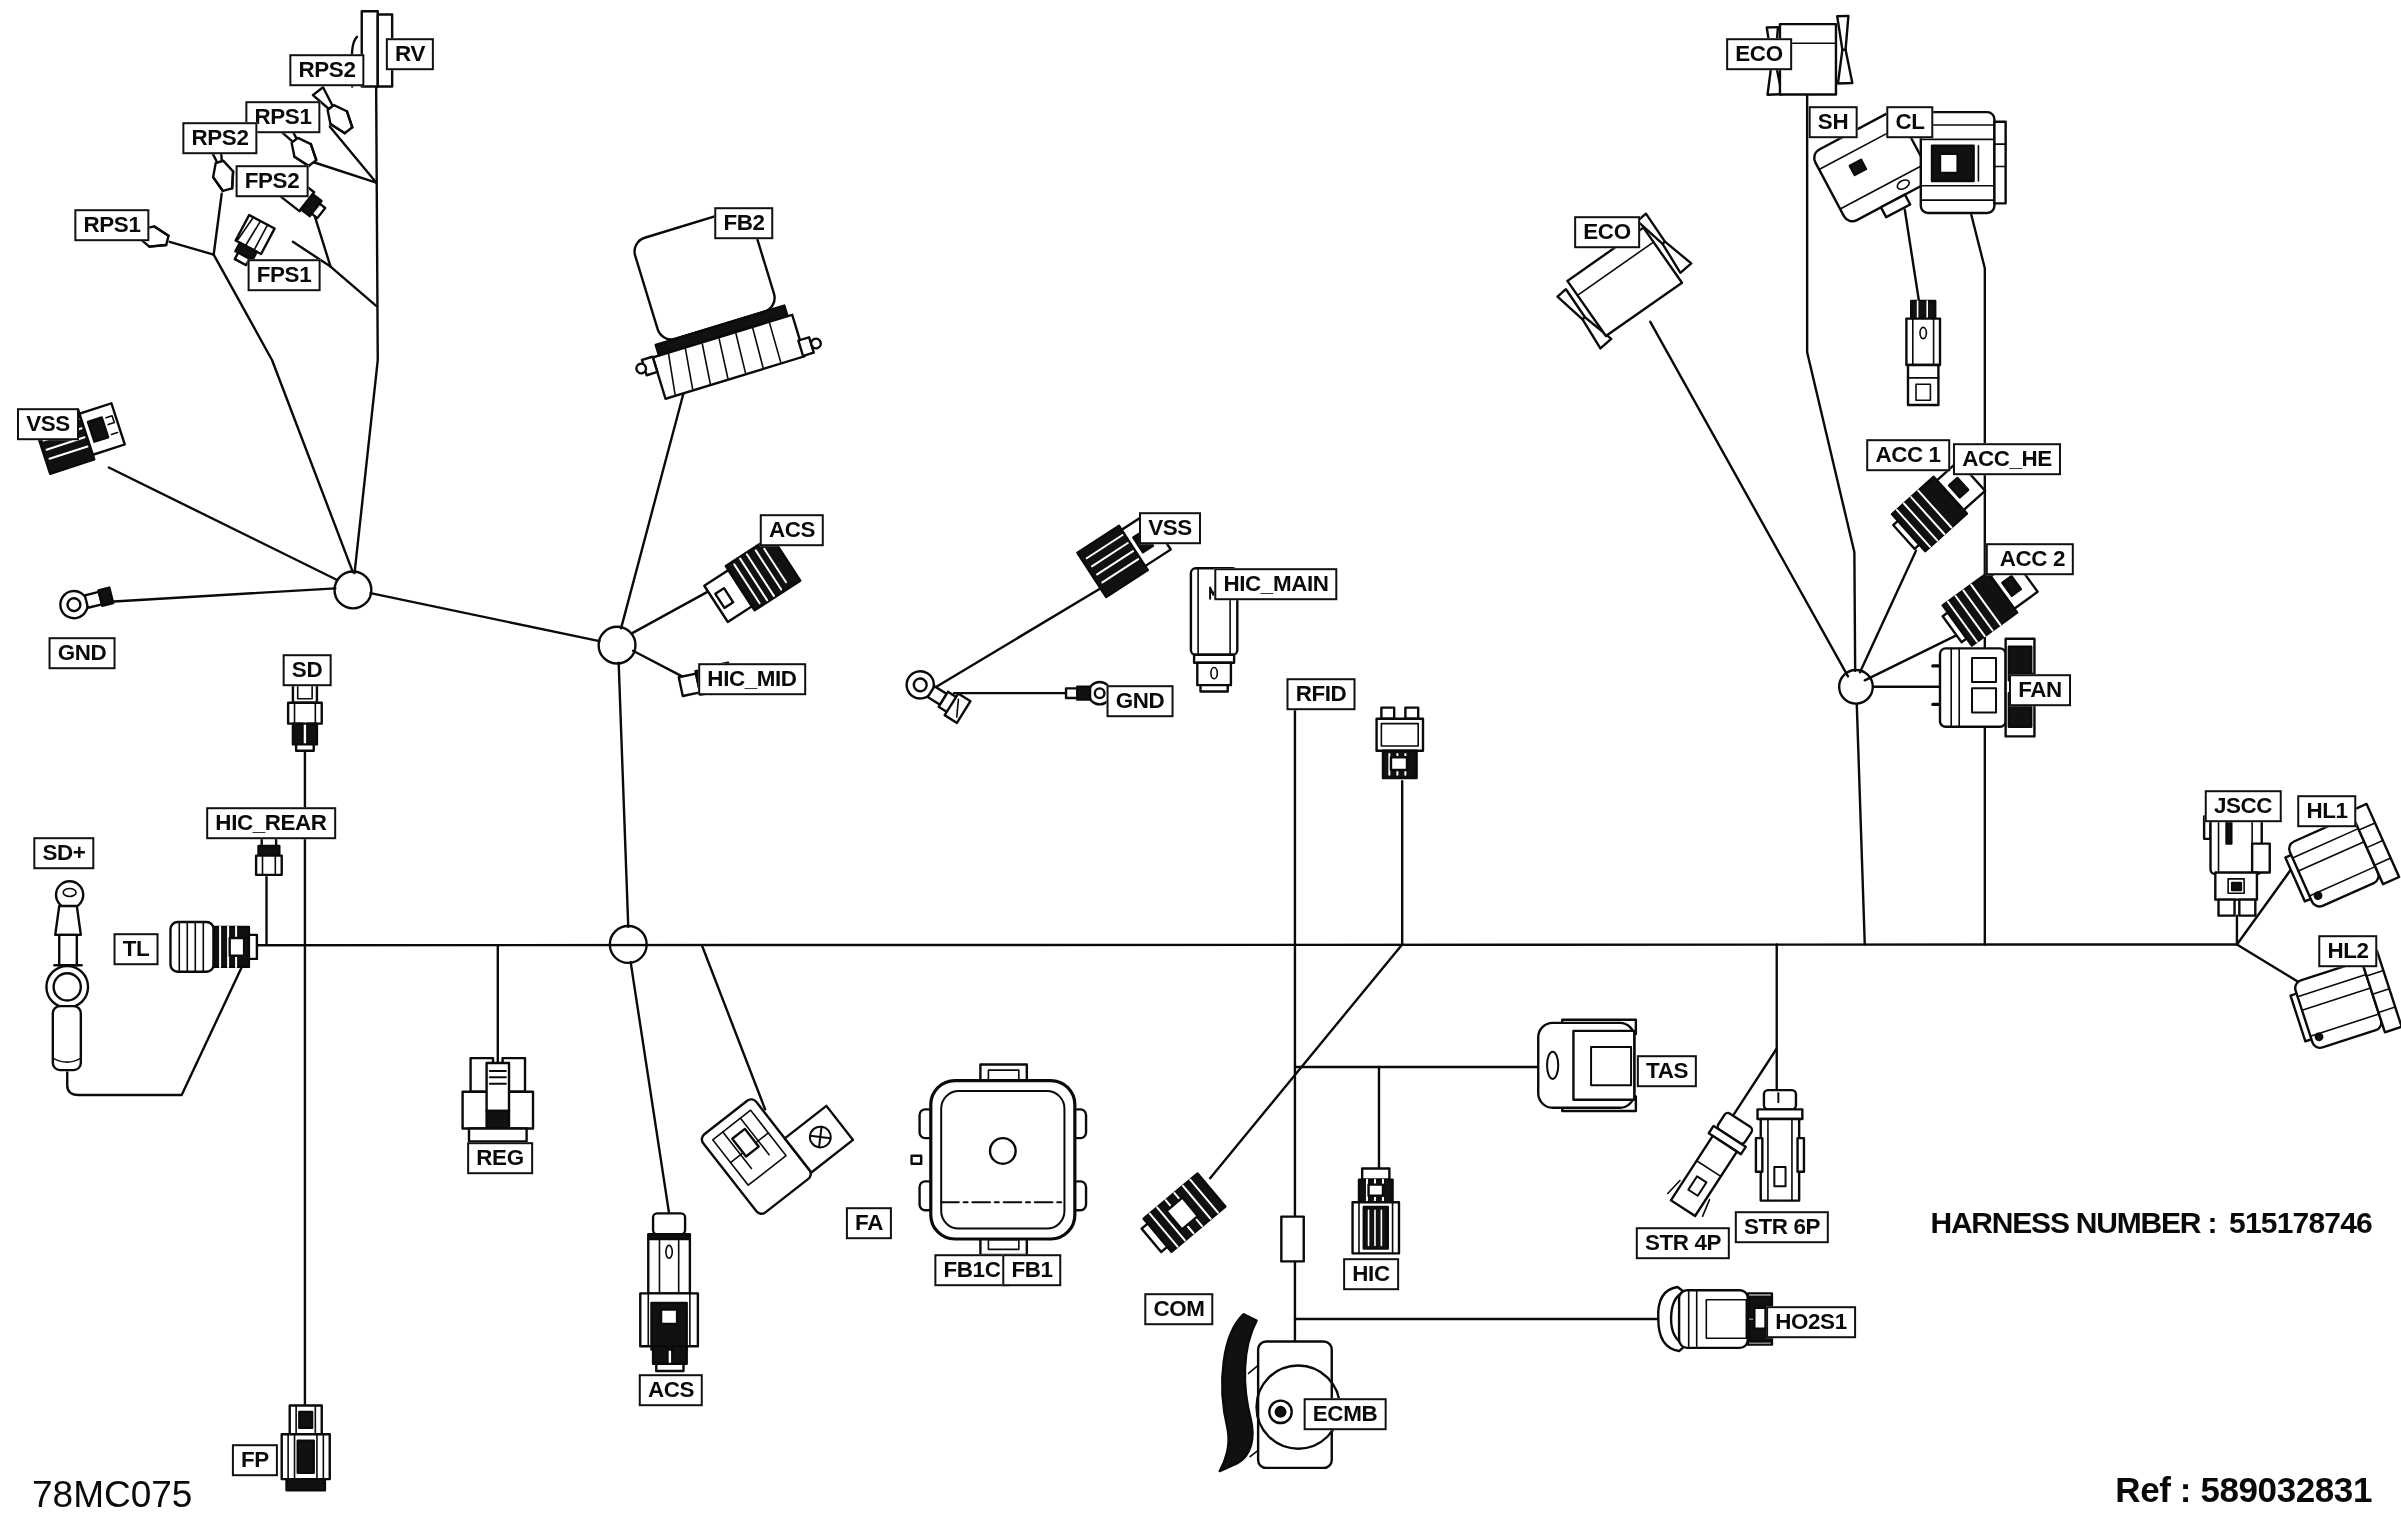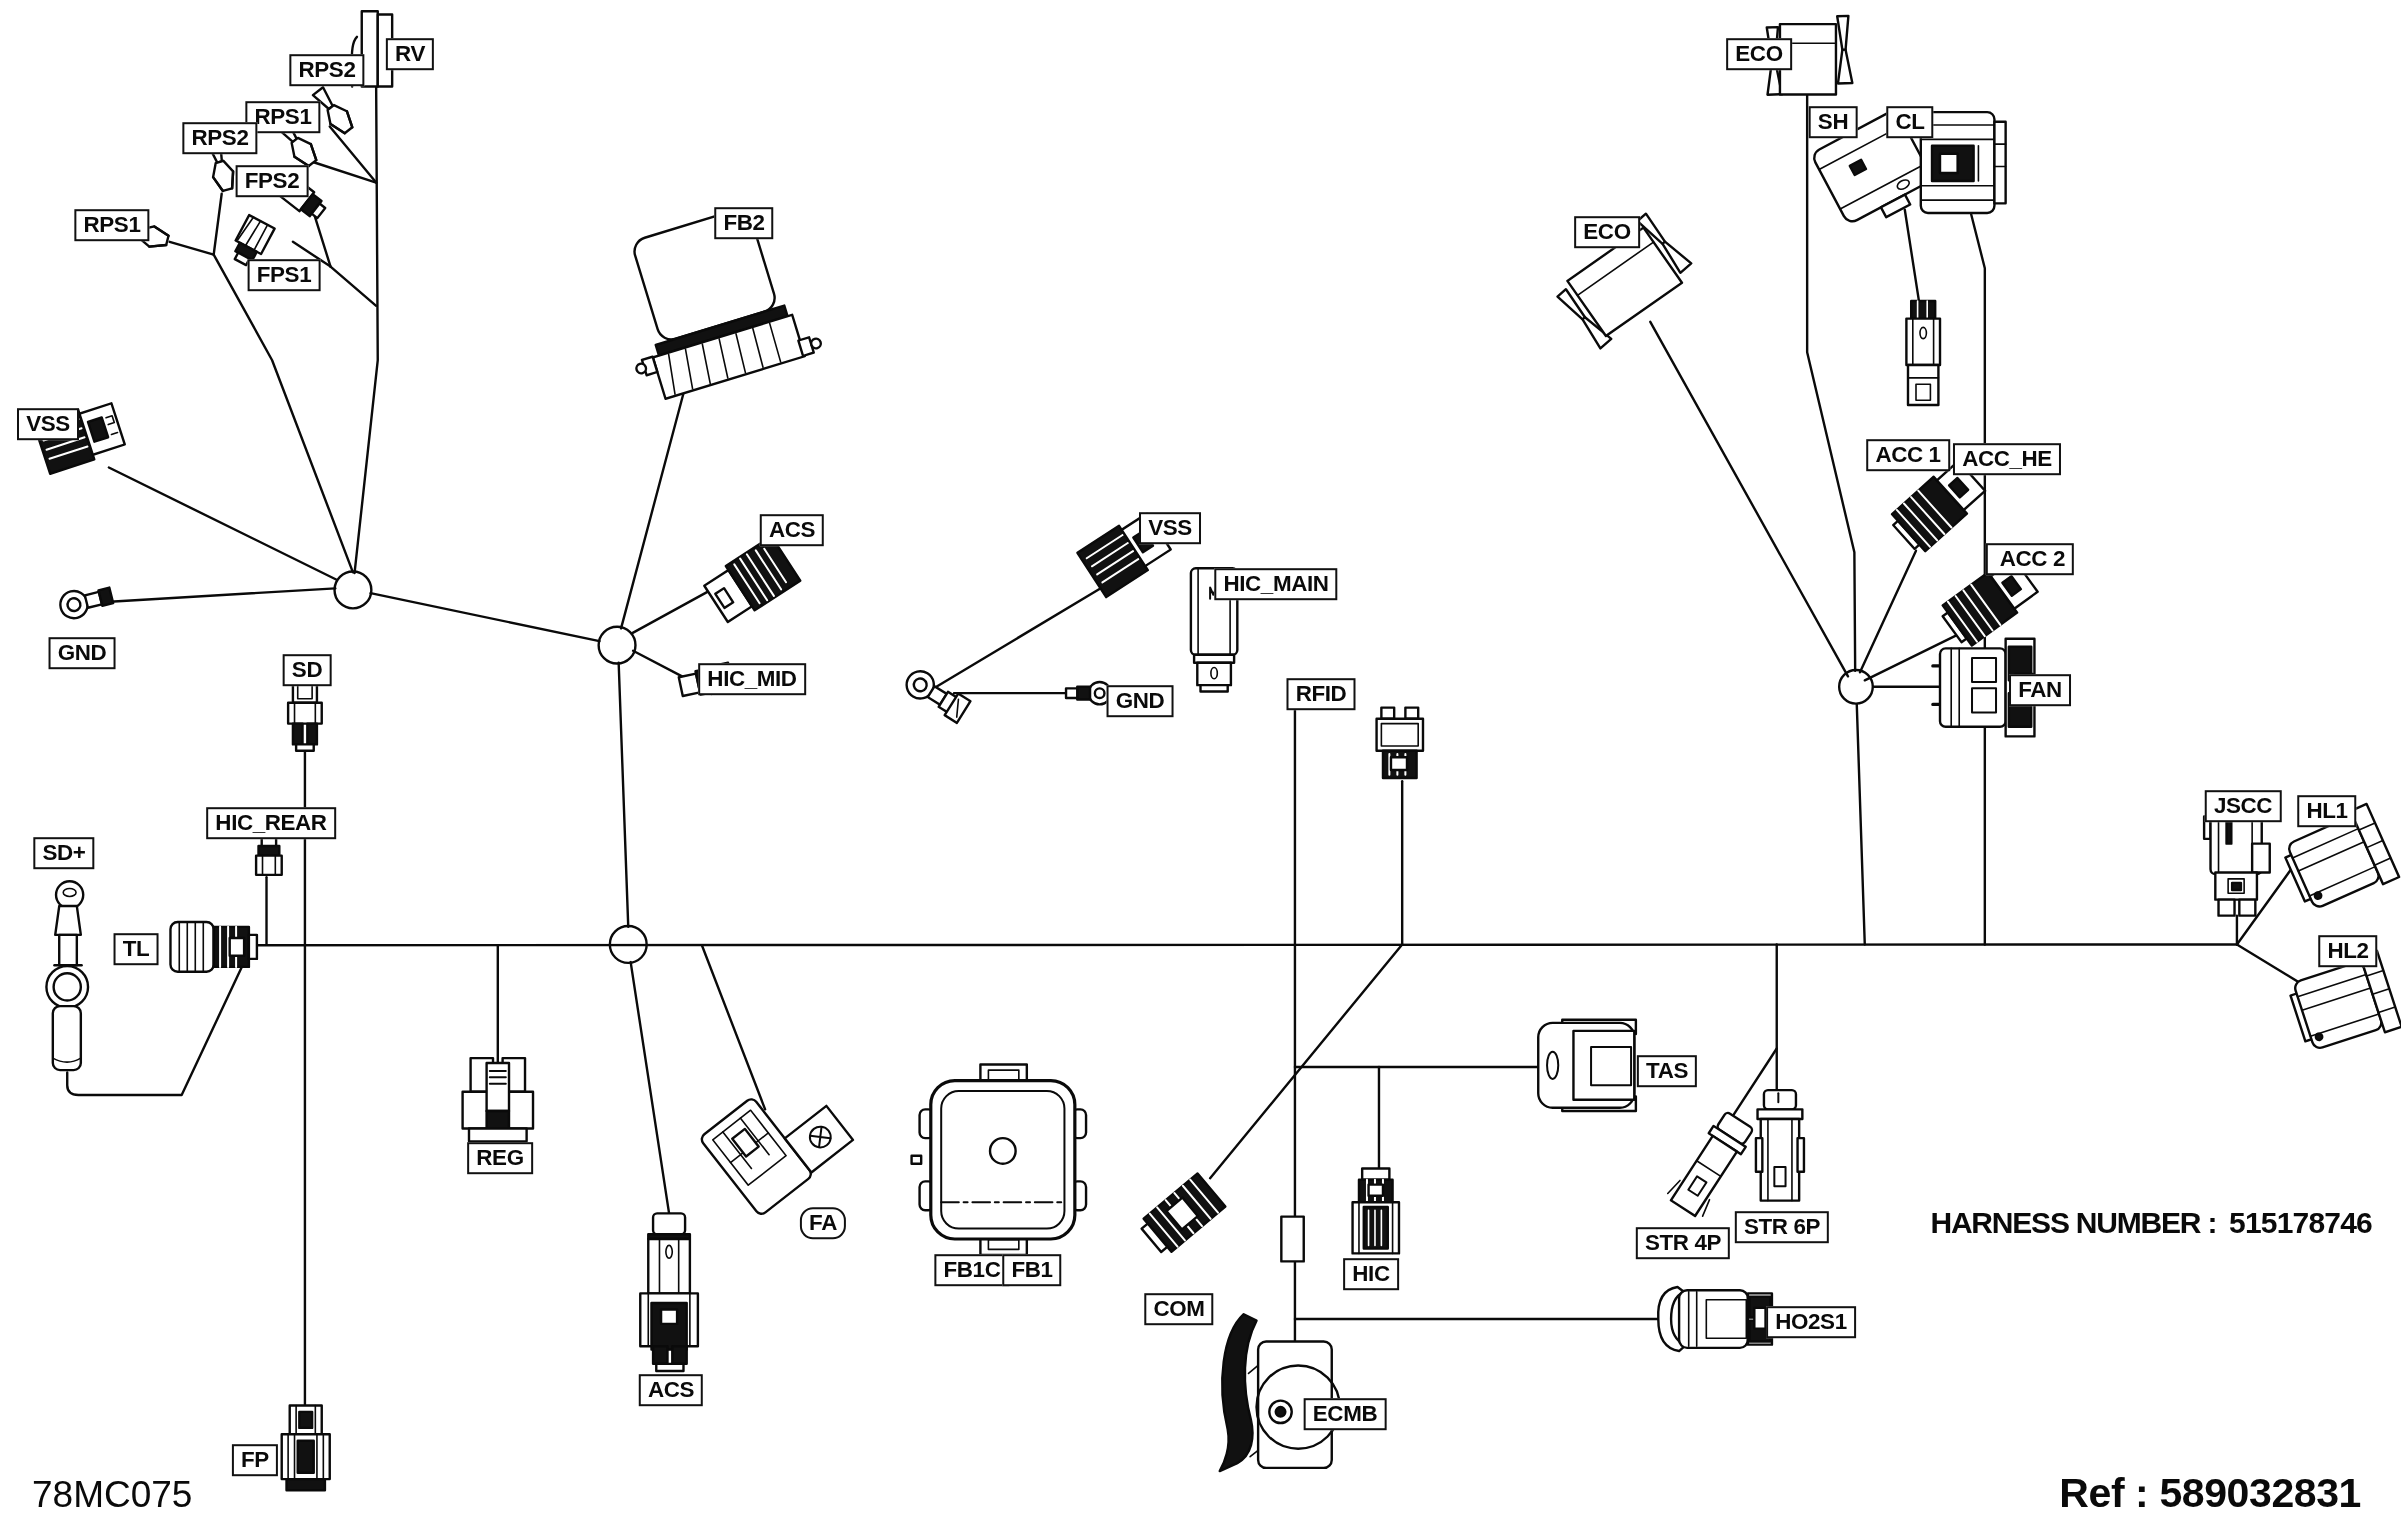--- a/index.html
+++ b/index.html
@@ -15,21 +15,21 @@
   #drawing-code{
     position:absolute;left:32px;top:1474px;font-size:37px;font-weight:400;letter-spacing:0px;
   }
   #partnum-block{
     position:absolute;top:1206px;right:29px;text-align:right;
     font-size:30px;font-weight:bold;line-height:33px;letter-spacing:-0.8px;
   }
   #harness-row{white-space:nowrap;}
   #harness-row .hlabel{font-size:30px;letter-spacing:-1.2px;margin-right:12.8px;}
   #ref-row{
-    position:absolute;top:1470px;right:40px;font-size:41px;font-weight:bold;letter-spacing:-0.4px;white-space:nowrap;
+    position:absolute;top:1470px;right:29px;font-size:35px;font-weight:bold;letter-spacing:-0.4px;white-space:nowrap;
   }
 </style>
 </head>
 <body>
 
 <svg id="wire-art" width="2401" height="1524" viewBox="0 0 3000 1904" xmlns="http://www.w3.org/2000/svg">
   <defs>
     <g id="term" fill="#fff" stroke="#0a0a0a" stroke-width="3" stroke-linejoin="round">
       <path d="M-32,-8 L-6,-3 L-6,3 L-32,8 Z"></path>
       <path d="M-6,-5 L10,-13 L30,-6 L30,6 L10,13 L-6,5 Z"></path>
@@ -489,21 +489,21 @@
     <div class="lbl" style="left: 752px; top: 679px;">HIC_MID</div>
     <div class="lbl" style="left: 1170px; top: 528px;">VSS</div>
     <div class="lbl" style="left: 1140px; top: 701px;">GND</div>
     <div class="lbl" style="left: 1276px; top: 584px;">HIC_MAIN</div>
     <div class="lbl" style="left: 1321px; top: 694px;">RFID</div>
     <div class="lbl" style="left: 307px; top: 670px;">SD</div>
     <div class="lbl" style="left: 64px; top: 853px;">SD+</div>
     <div class="lbl" style="left: 271px; top: 823px;">HIC_REAR</div>
     <div class="lbl" style="left: 136px; top: 949px;">TL</div>
     <div class="lbl" style="left: 500px; top: 1158px;">REG</div>
-    <div class="lbl" style="left: 823px; top: 1223px; border-radius: 13px;">FA</div>
+    <div class="lbl" style="left: 869px; top: 1223px;">FA</div>
     <div class="lbl" style="left: 972px; top: 1270px;">FB1C</div>
     <div class="lbl" style="left: 1032px; top: 1270px;">FB1</div>
     <div class="lbl" style="left: 1143px; top: 1309px; margin-left: 36px;">COM</div>
     <div class="lbl" style="left: 671px; top: 1390px;">ACS</div>
     <div class="lbl" style="left: 255px; top: 1460px;">FP</div>
     <div class="lbl" style="left: 1345px; top: 1414px;">ECMB</div>
     <div class="lbl" style="left: 1371px; top: 1274px;">HIC</div>
     <div class="lbl" style="left: 1811px; top: 1322px;">HO2S1</div>
     <div class="lbl" style="left: 1683px; top: 1243px;">STR 4P</div>
     <div class="lbl" style="left: 1782px; top: 1227px;">STR 6P</div>

